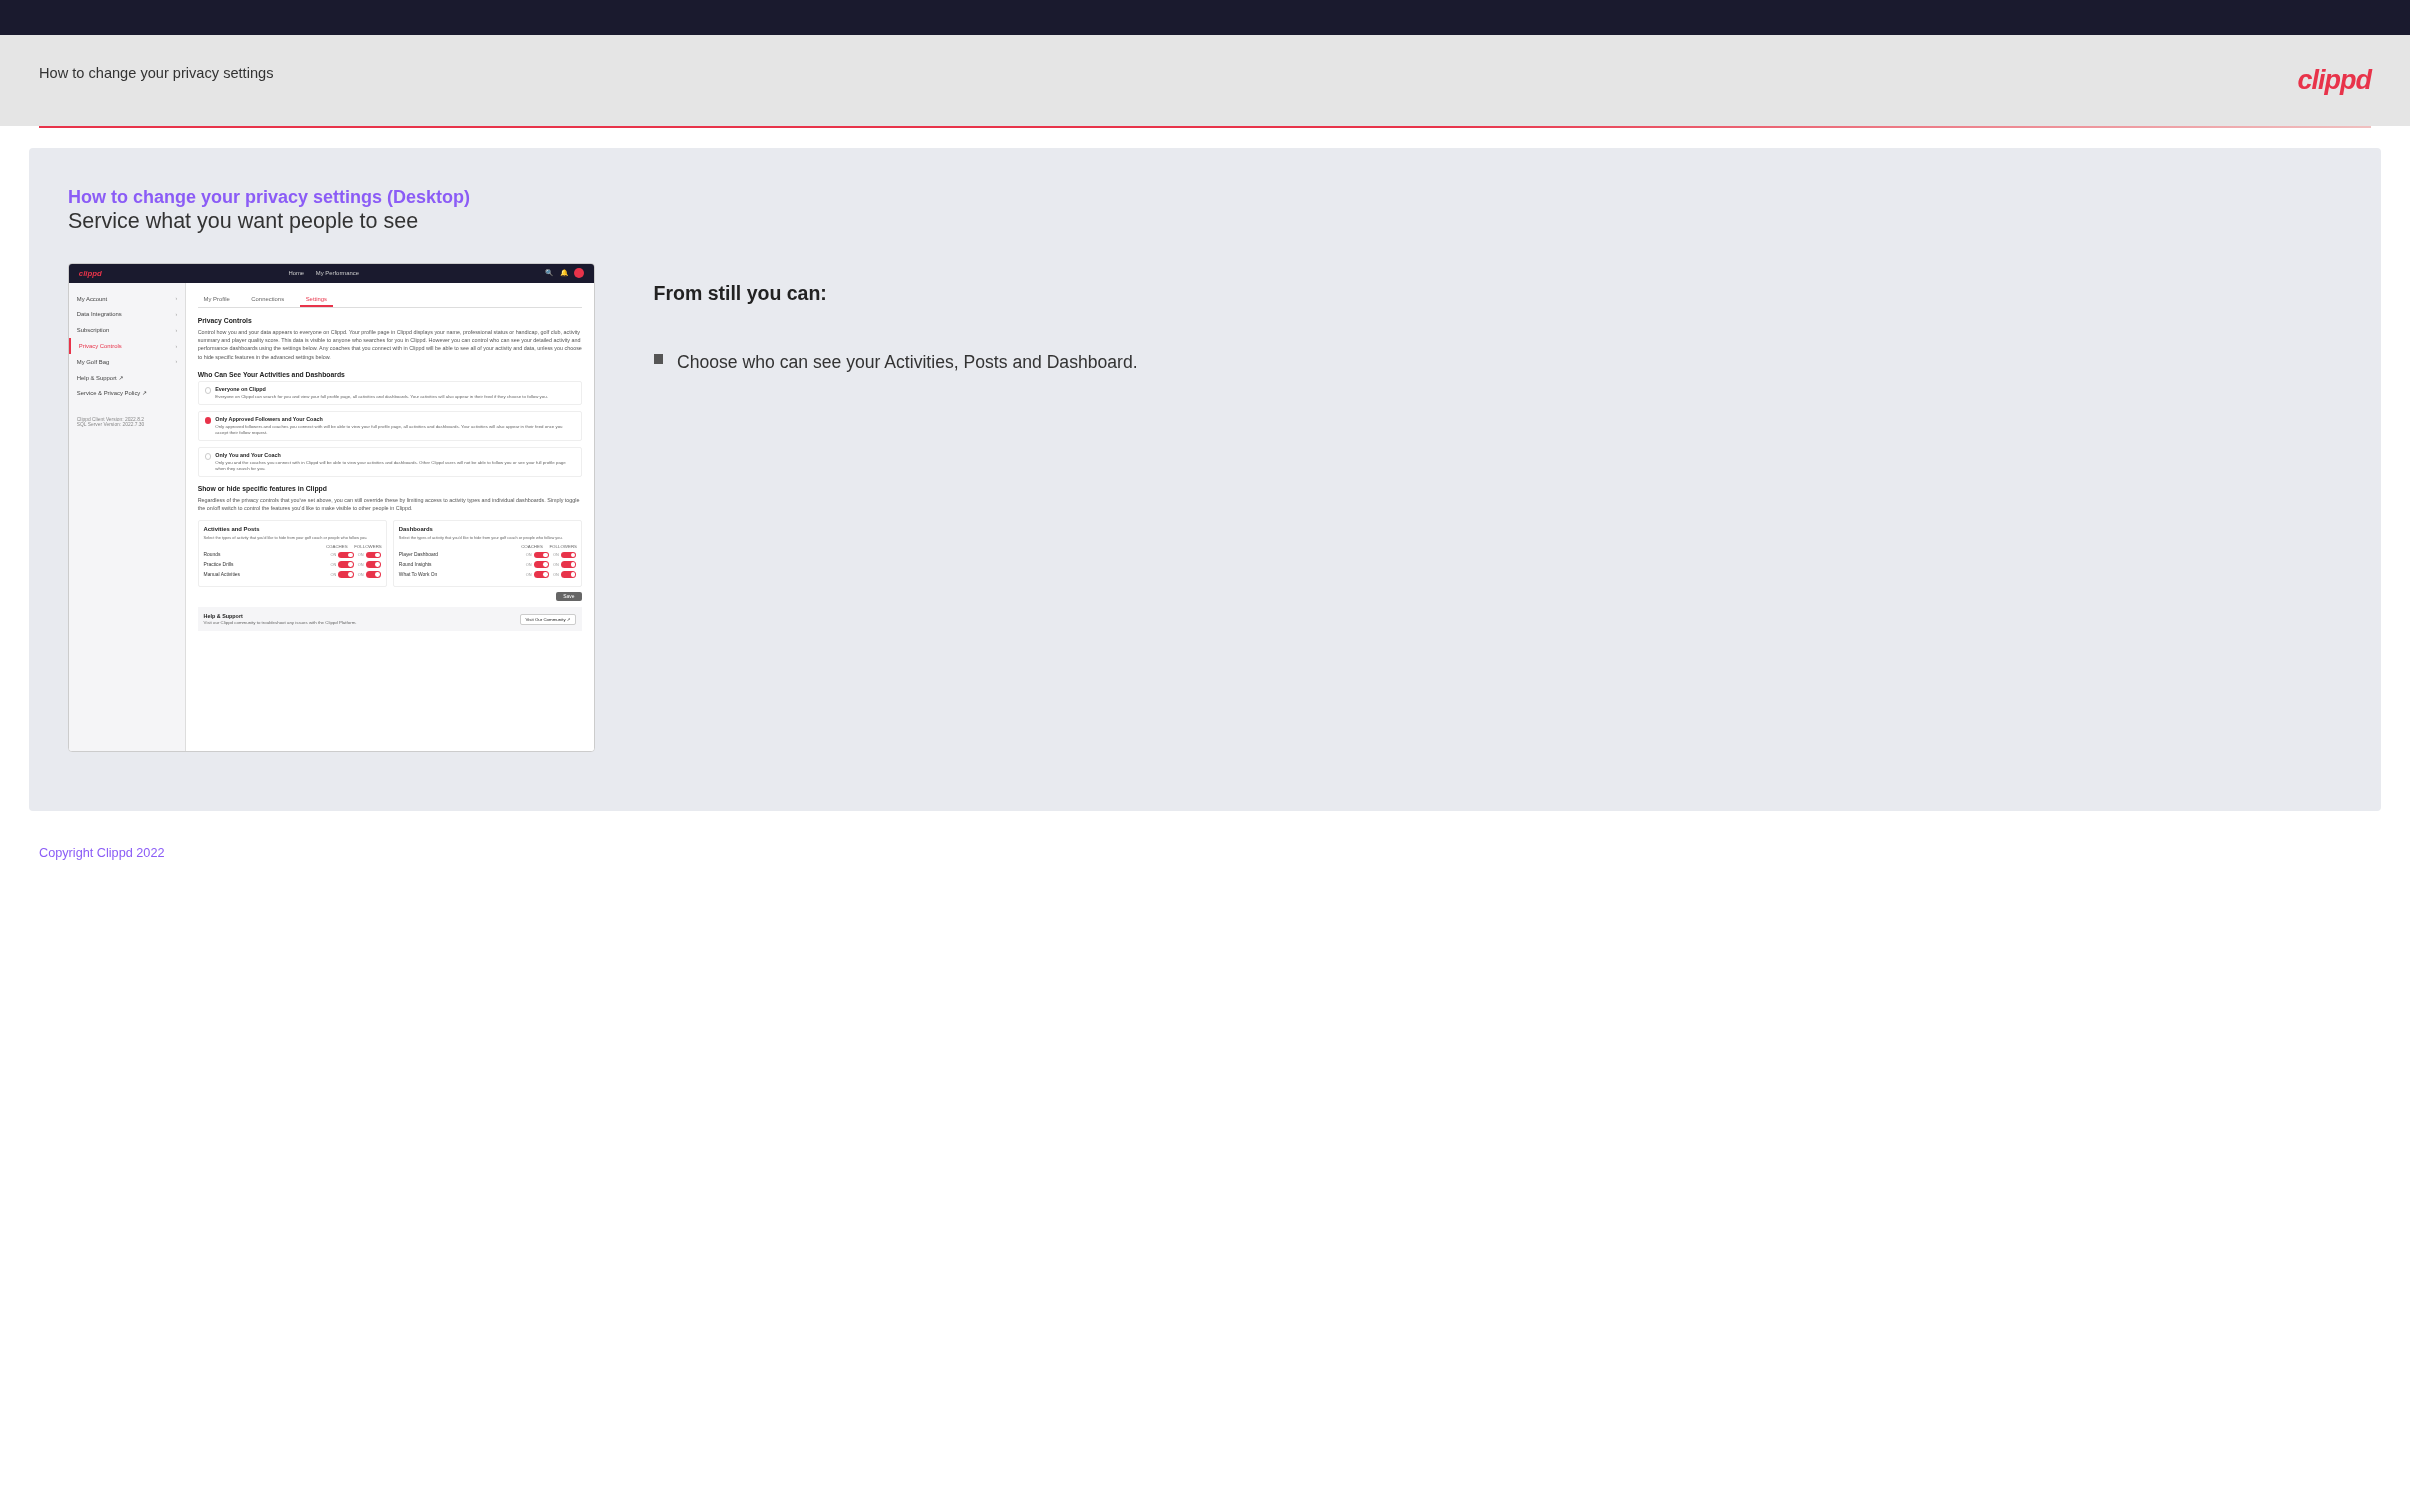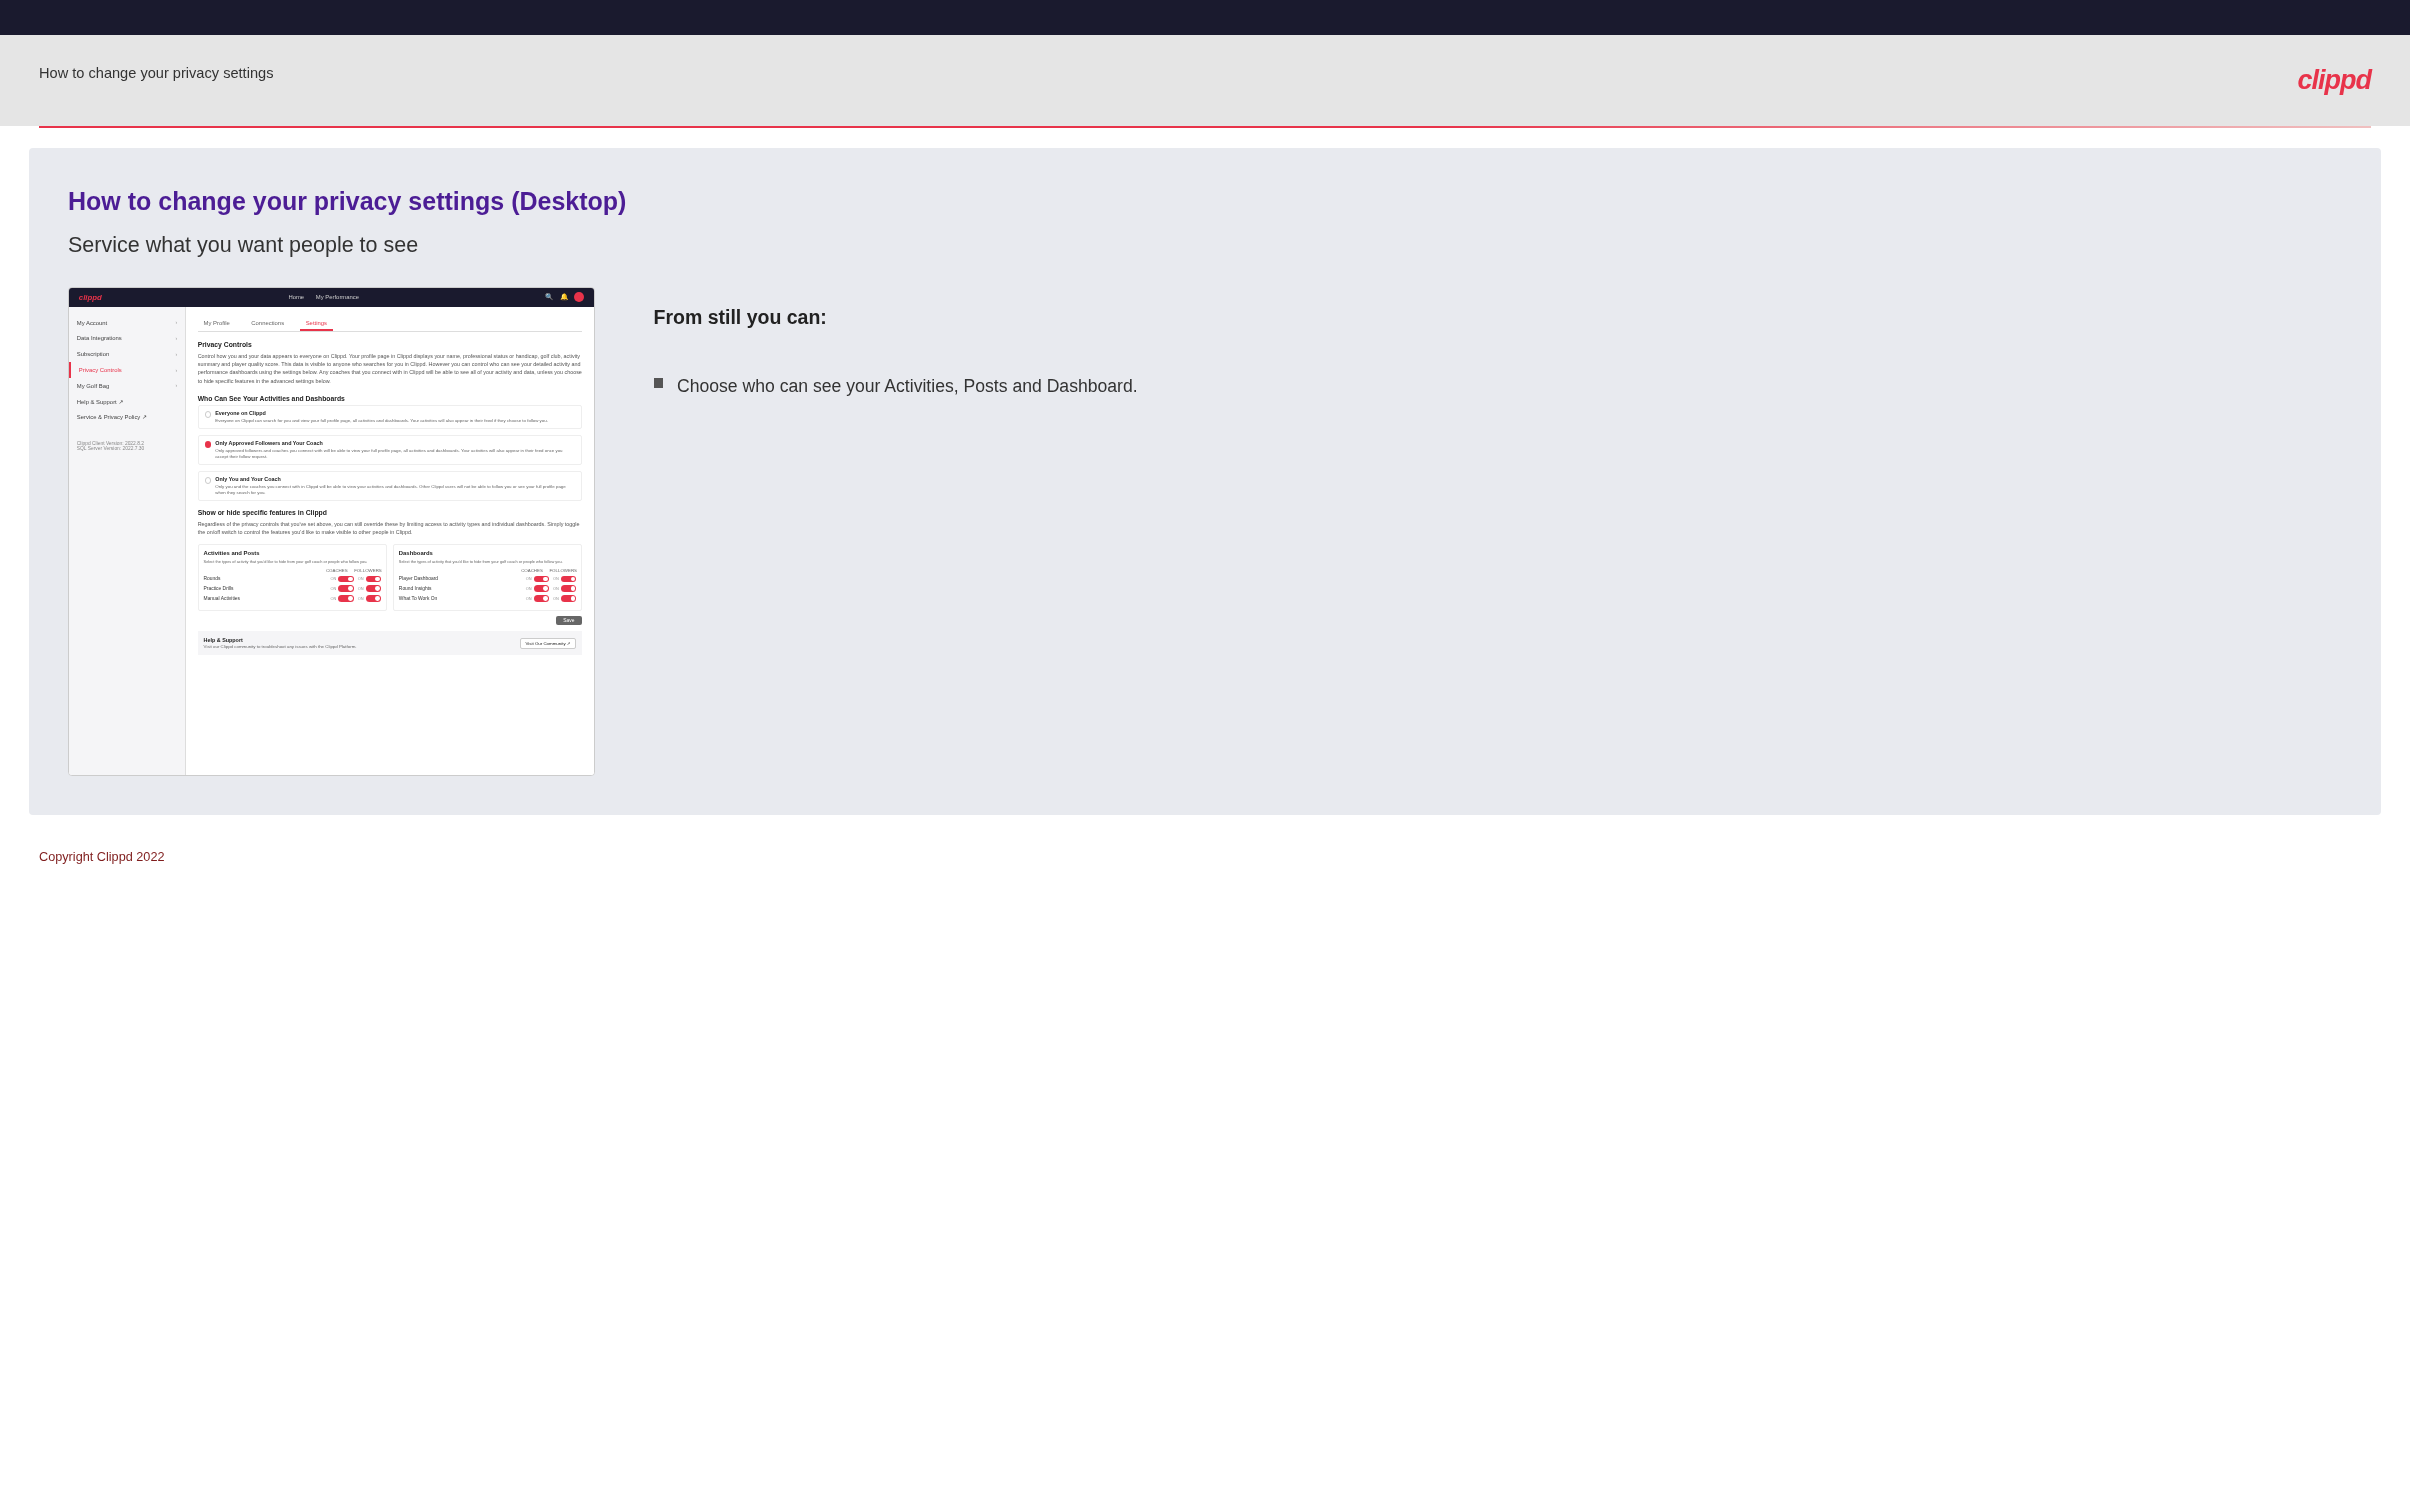--- a/index.html
+++ b/index.html
@@ -41,24 +41,24 @@
 
     .main-content {
       background: #e8eaef;
       margin: 19.5px 29px;
       padding: 39px 39px 39px 39px;
       border-radius: 3.9px;
       min-height: 663px;
     }
 
     .page-heading {
-      font-size: 25px;
+      font-size: 18px;
       font-weight: 700;
-      color: #4c1d95;
-      margin-bottom: 17px;
+      color: #8b5cf6;
+      margin-bottom: 1px;
     }
 
     .page-subheading {
       font-size: 21.5px;
       font-weight: 400;
       color: #333;
       margin-bottom: 29px;
     }
 
     .content-layout {
@@ -388,21 +388,21 @@
 
     .bullet-text {
       font-size: 17.6px;
       color: #333;
       line-height: 1.4;
     }
 
     .footer {
       padding: 15.6px 39px;
       font-size: 12.7px;
-      color: #7f1d1d;
+      color: #8b5cf6;
     }
   </style>
 </head>
 <body>
 
 <div class="top-bar"></div>
 
 <div class="header">
   <span class="header-title">How to change your privacy settings</span>
   <span class="logo">clippd</span>

